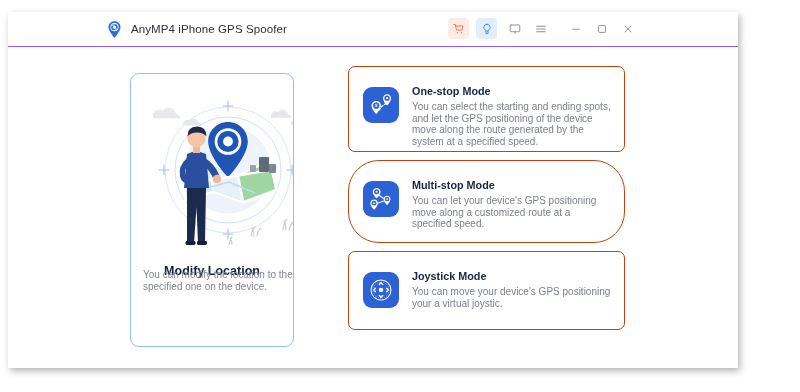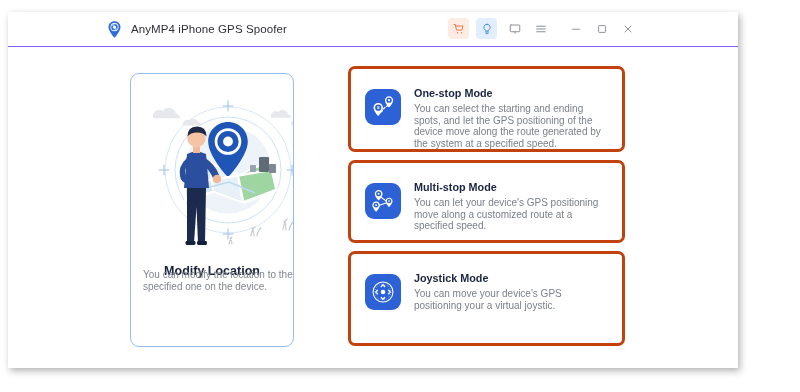--- a/index.html
+++ b/index.html
@@ -132,30 +132,30 @@
     position: absolute;
     left: 340px;
     top: 19px;
     width: 277px;
   }
 
   .mode-card {
     position: relative;
     width: 277px;
     background: #ffffff;
-    border: 3px solid #c2410c;
+    border: 1px solid #c2410c;
     border-radius: 7px;
     margin-bottom: 8px;
     display: flex;
     align-items: flex-start;
     padding: 16px 12px 16px 14px;
   }
   .mode-card.h1 { height: 86px; }
-  .mode-card.h2 { height: 83px; }
-  .mode-card.h3 { height: 95px; }
+  .mode-card.h2 { height: 83px; border-radius: 31px; }
+  .mode-card.h3 { height: 79px; }
 
   .mode-icon {
     flex: 0 0 auto;
     width: 36px;
     height: 36px;
     border-radius: 9px;
     background: #2d62d7;
     display: flex;
     align-items: center;
     justify-content: center;

